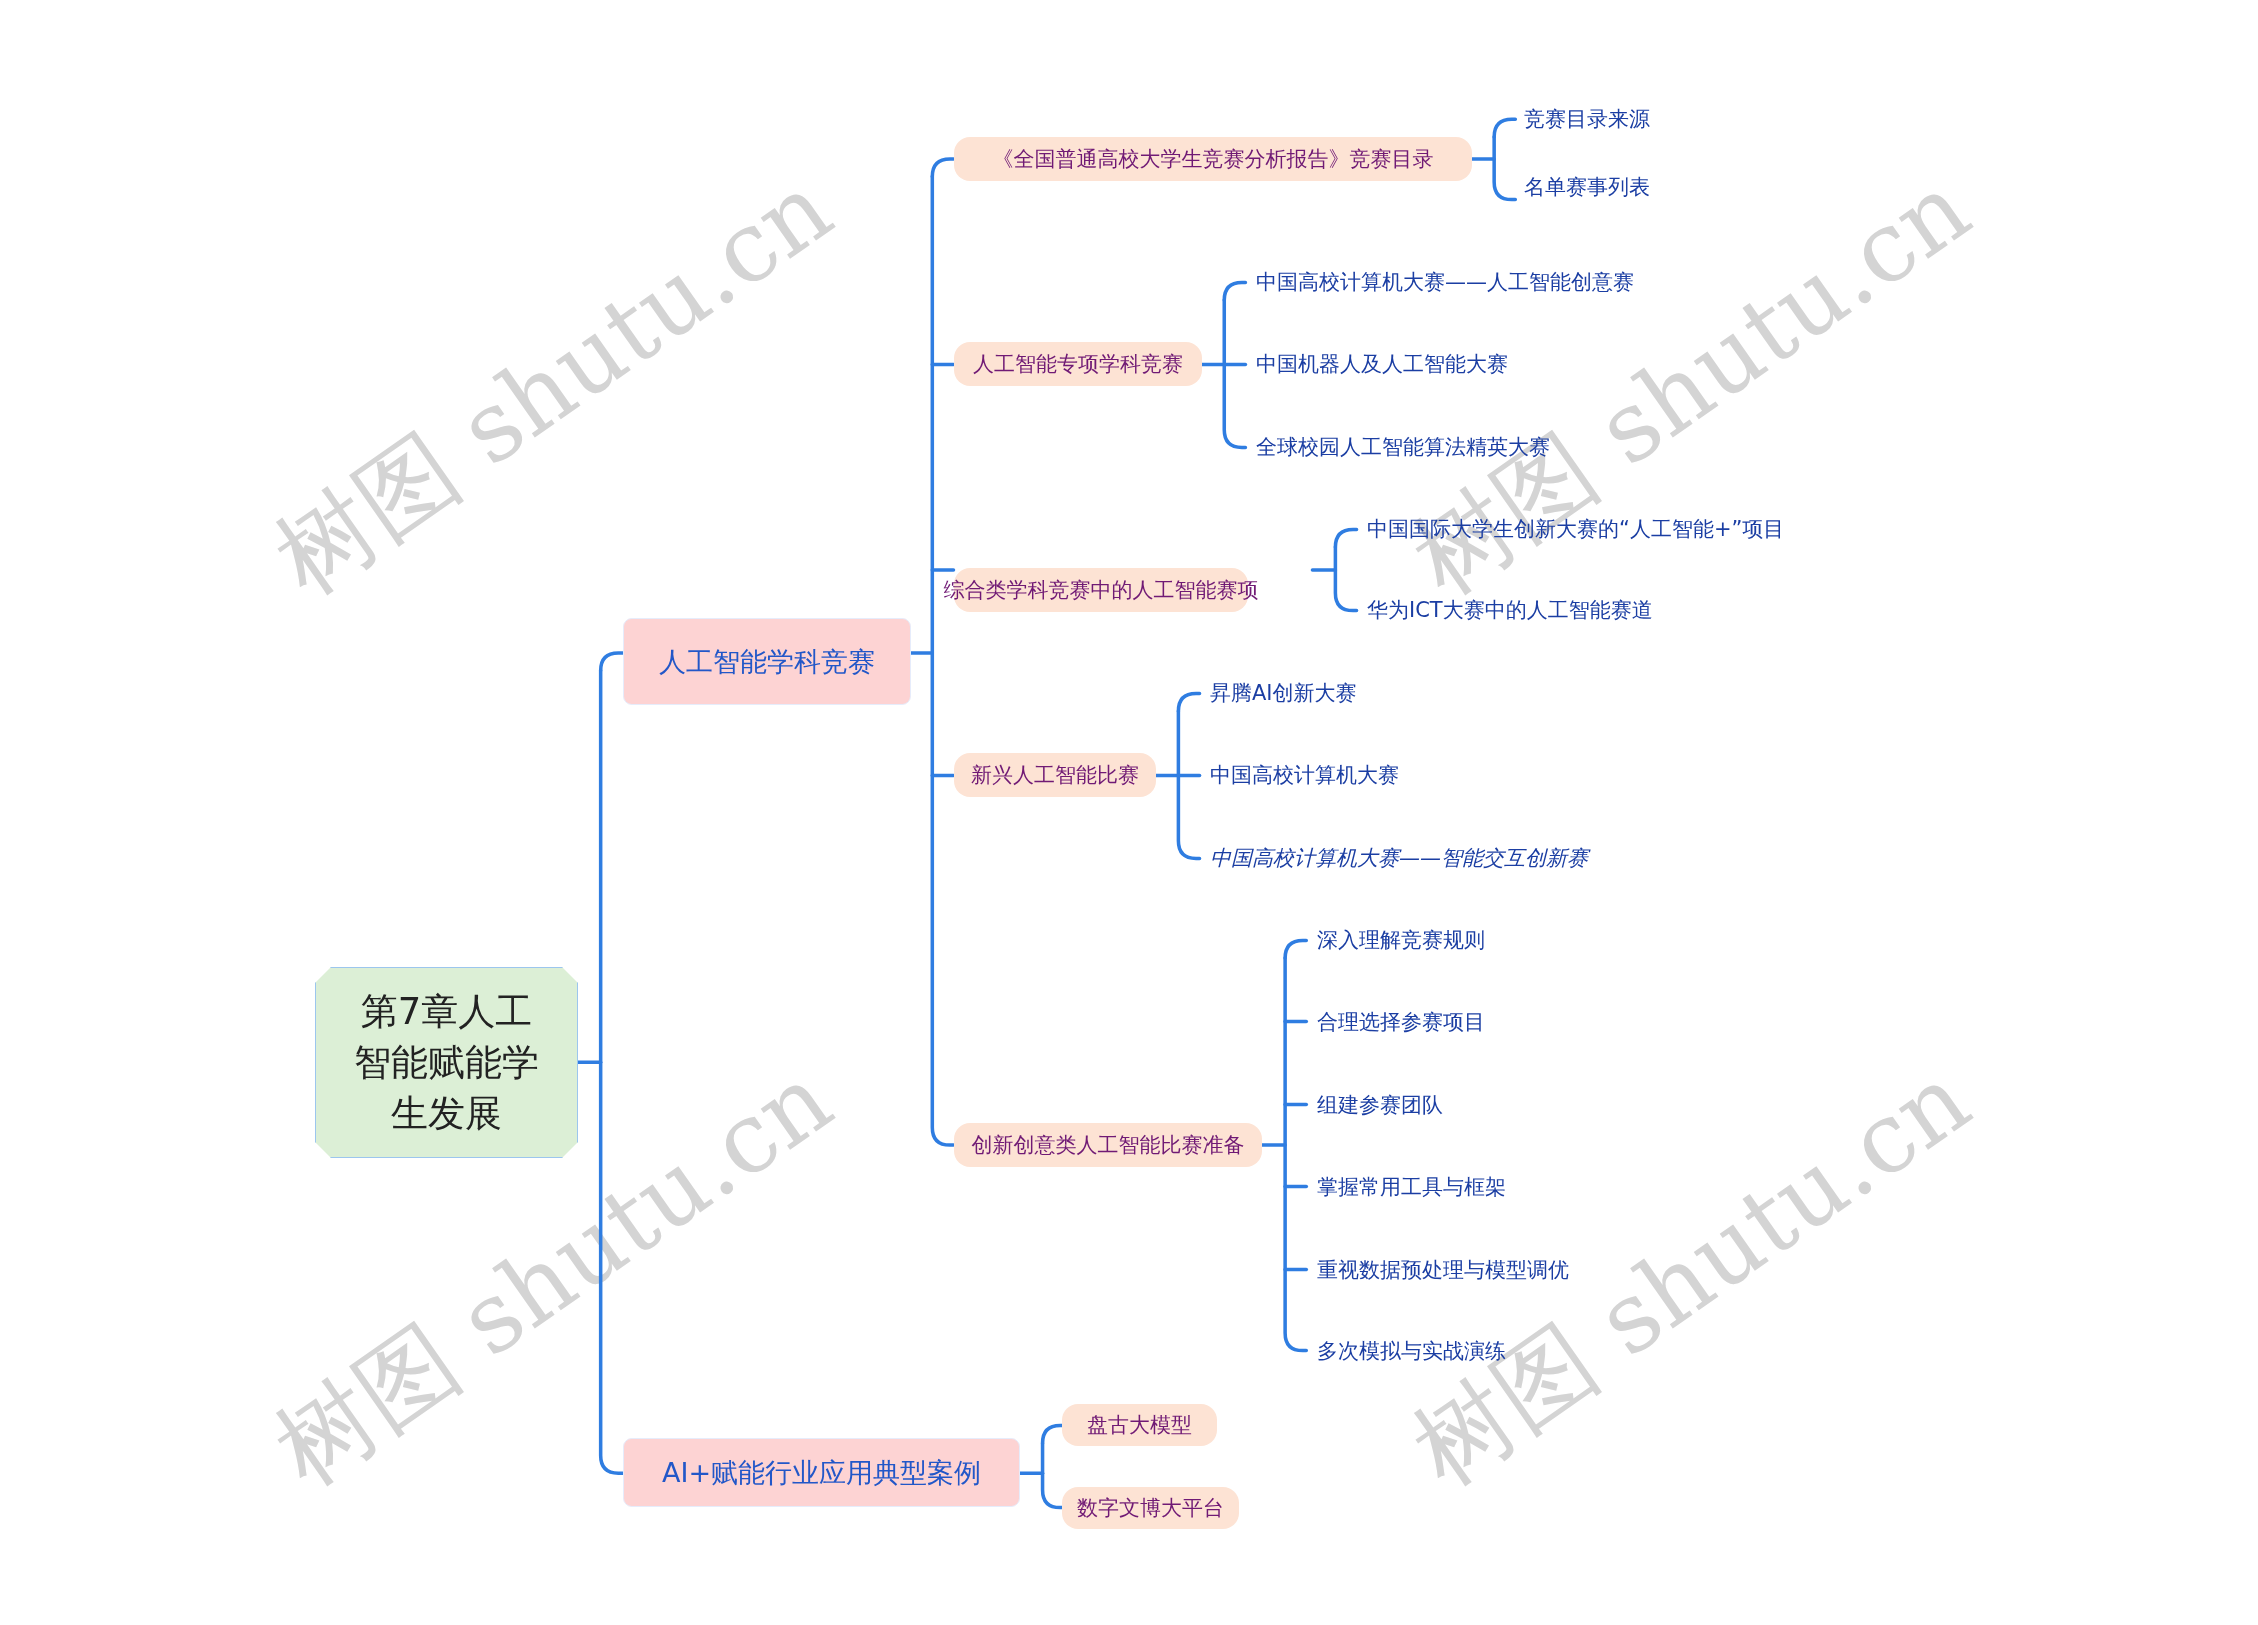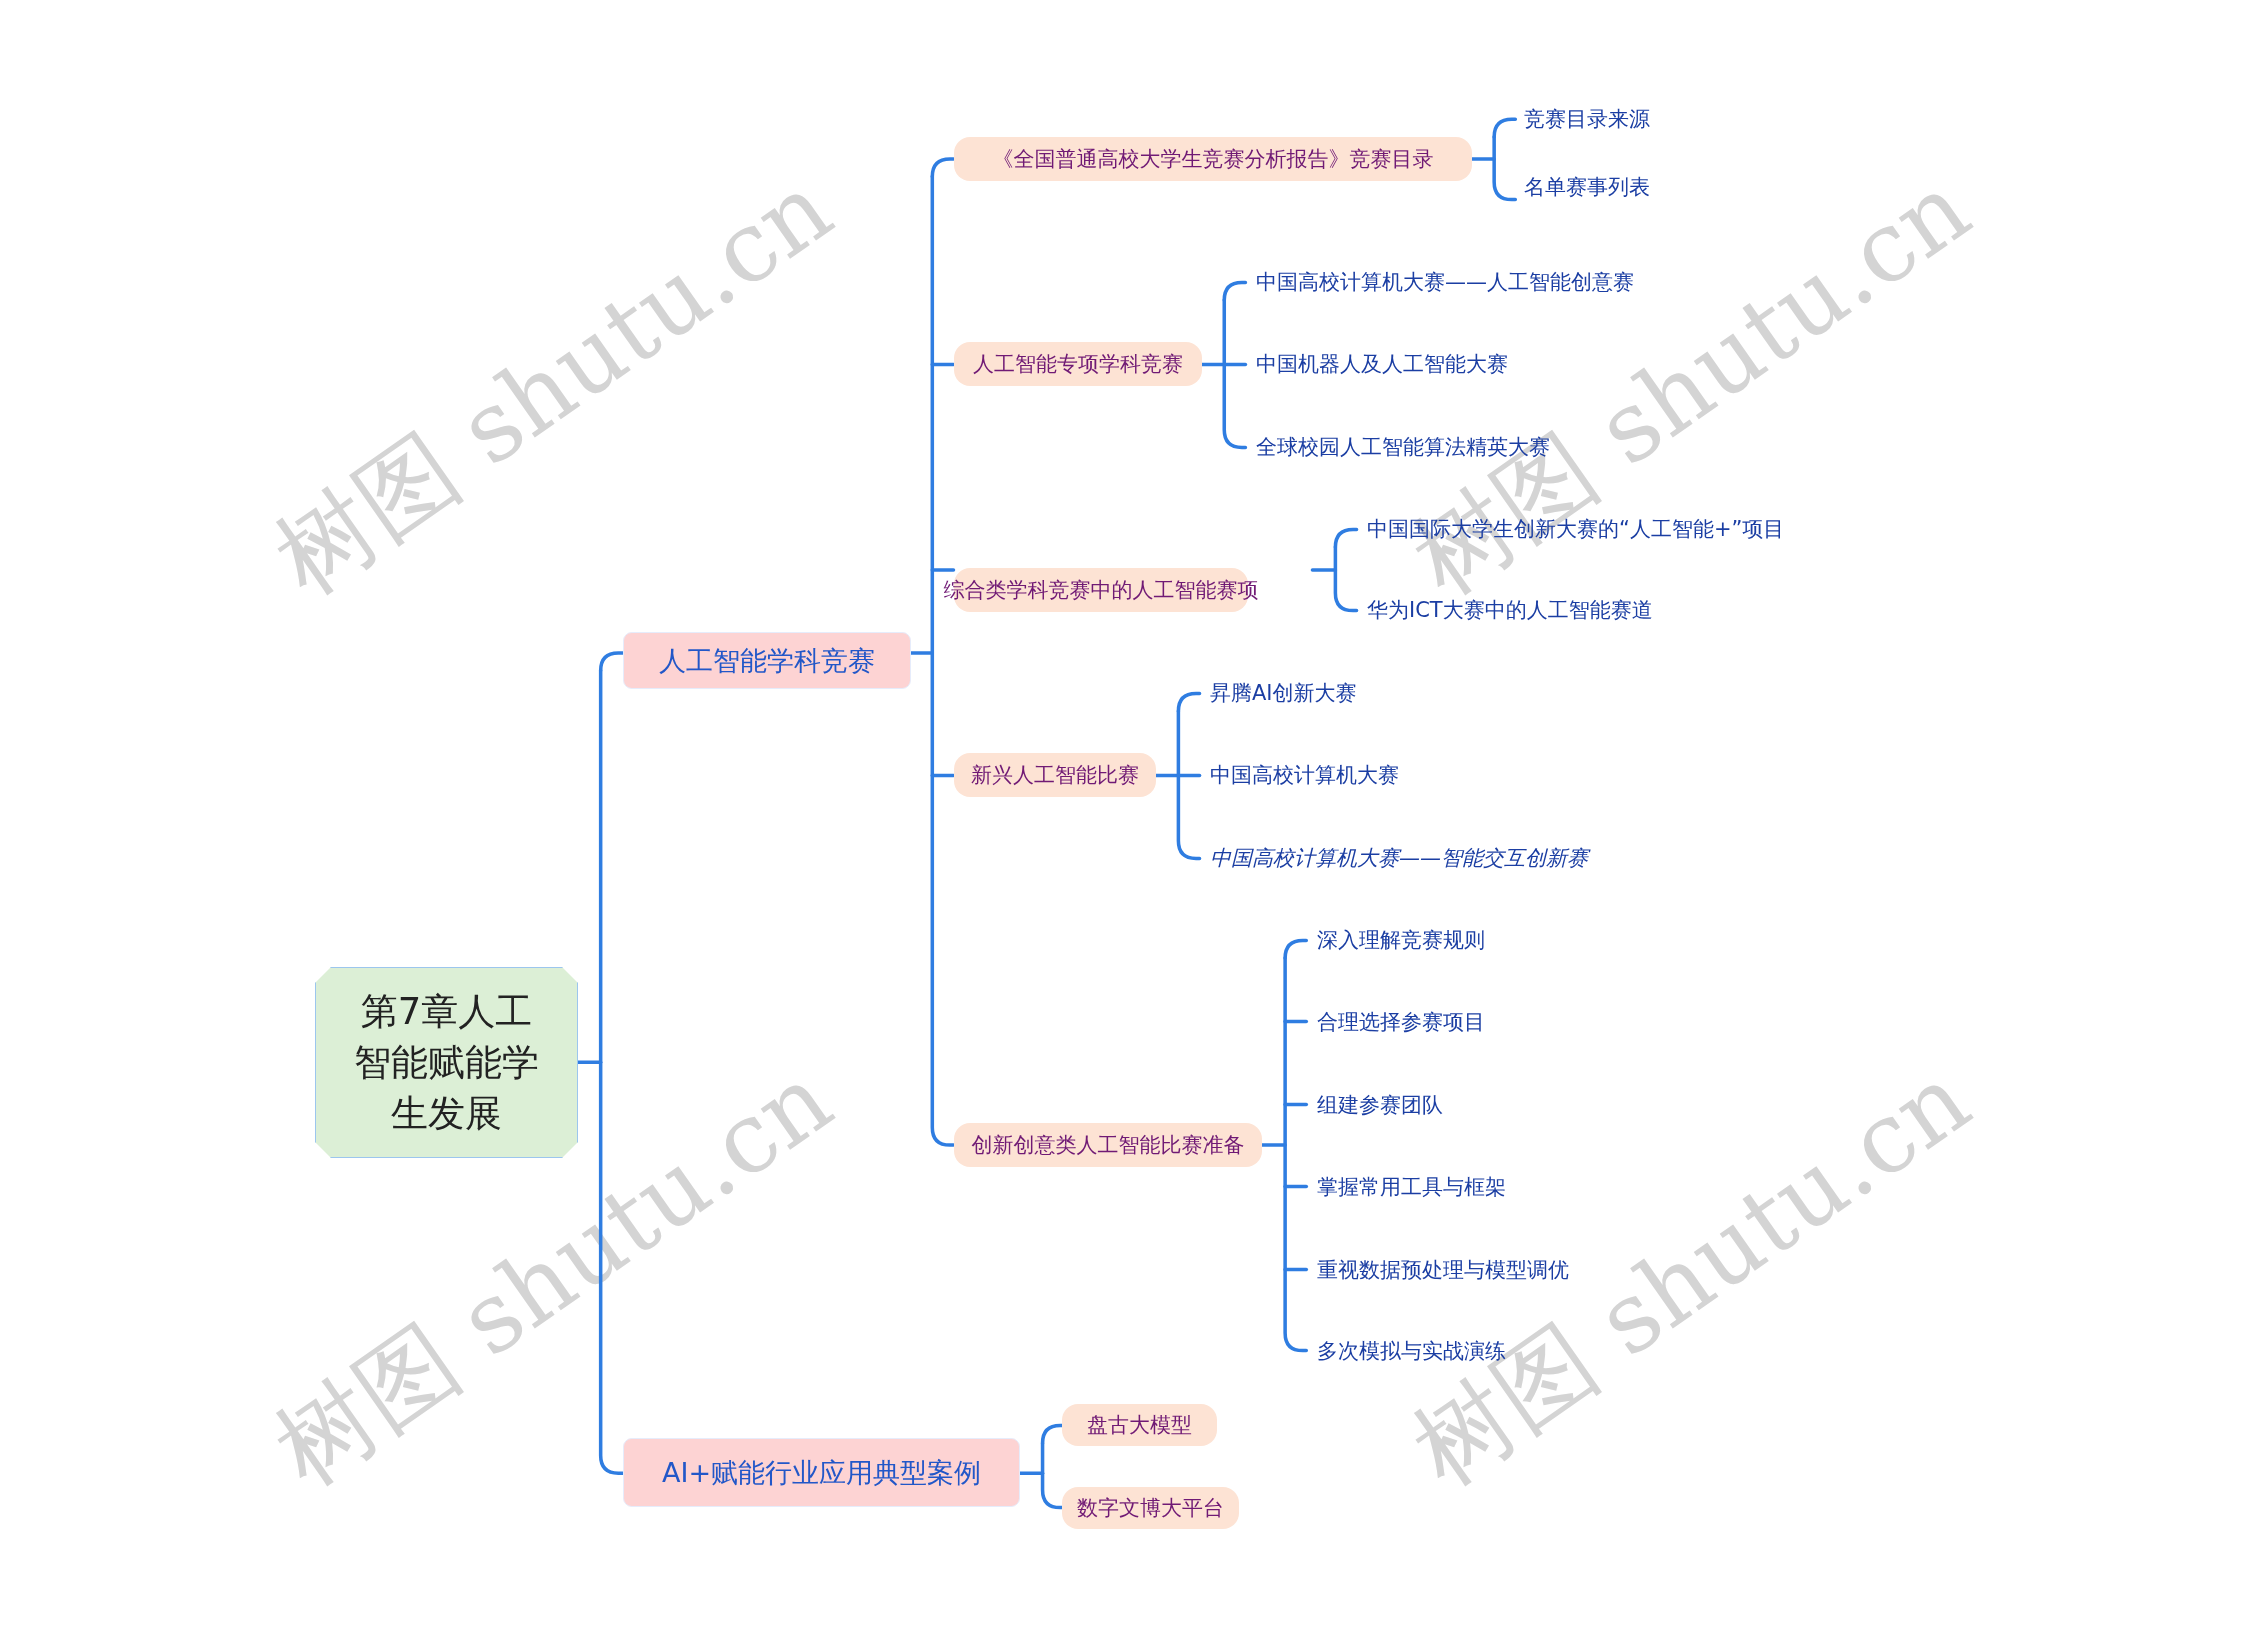--- a/index.html
+++ b/index.html
@@ -77,21 +77,21 @@
   </svg>
 
   <div class="node root" style="left:315px; top:967px; width:263px; height:191px;">
     <div class="root-inner">
       <div>第7章人工</div>
       <div>智能赋能学</div>
       <div>生发展</div>
     </div>
   </div>
 
-  <div class="node l1" style="left:623px; top:632px; width:288px; height:57px;">人工智能学科竞赛</div>
+  <div class="node l1" style="left:623px; top:618px; width:288px; height:87px;">人工智能学科竞赛</div>
   <div class="node l1" style="left:623px; top:1438px; width:397px; height:69px;">AI+赋能行业应用典型案例</div>
 
   <div class="node l2" style="left:954px; top:137px; width:518px; height:44px;">《全国普通高校大学生竞赛分析报告》竞赛目录</div>
   <div class="node l2" style="left:954px; top:342px; width:248px; height:44px;">人工智能专项学科竞赛</div>
   <div class="node l2" style="left:954px; top:548px; width:294px; height:44px;margin-top:20px;">综合类学科竞赛中的人工智能赛项</div>
   <div class="node l2" style="left:954px; top:753px; width:202px; height:44px;">新兴人工智能比赛</div>
   <div class="node l2" style="left:954px; top:1123px; width:308px; height:44px;">创新创意类人工智能比赛准备</div>
 
   <div class="node l2" style="left:1062px; top:1404px; width:155px; height:42px;">盘古大模型</div>
   <div class="node l2" style="left:1062px; top:1487px; width:177px; height:42px;">数字文博大平台</div>

